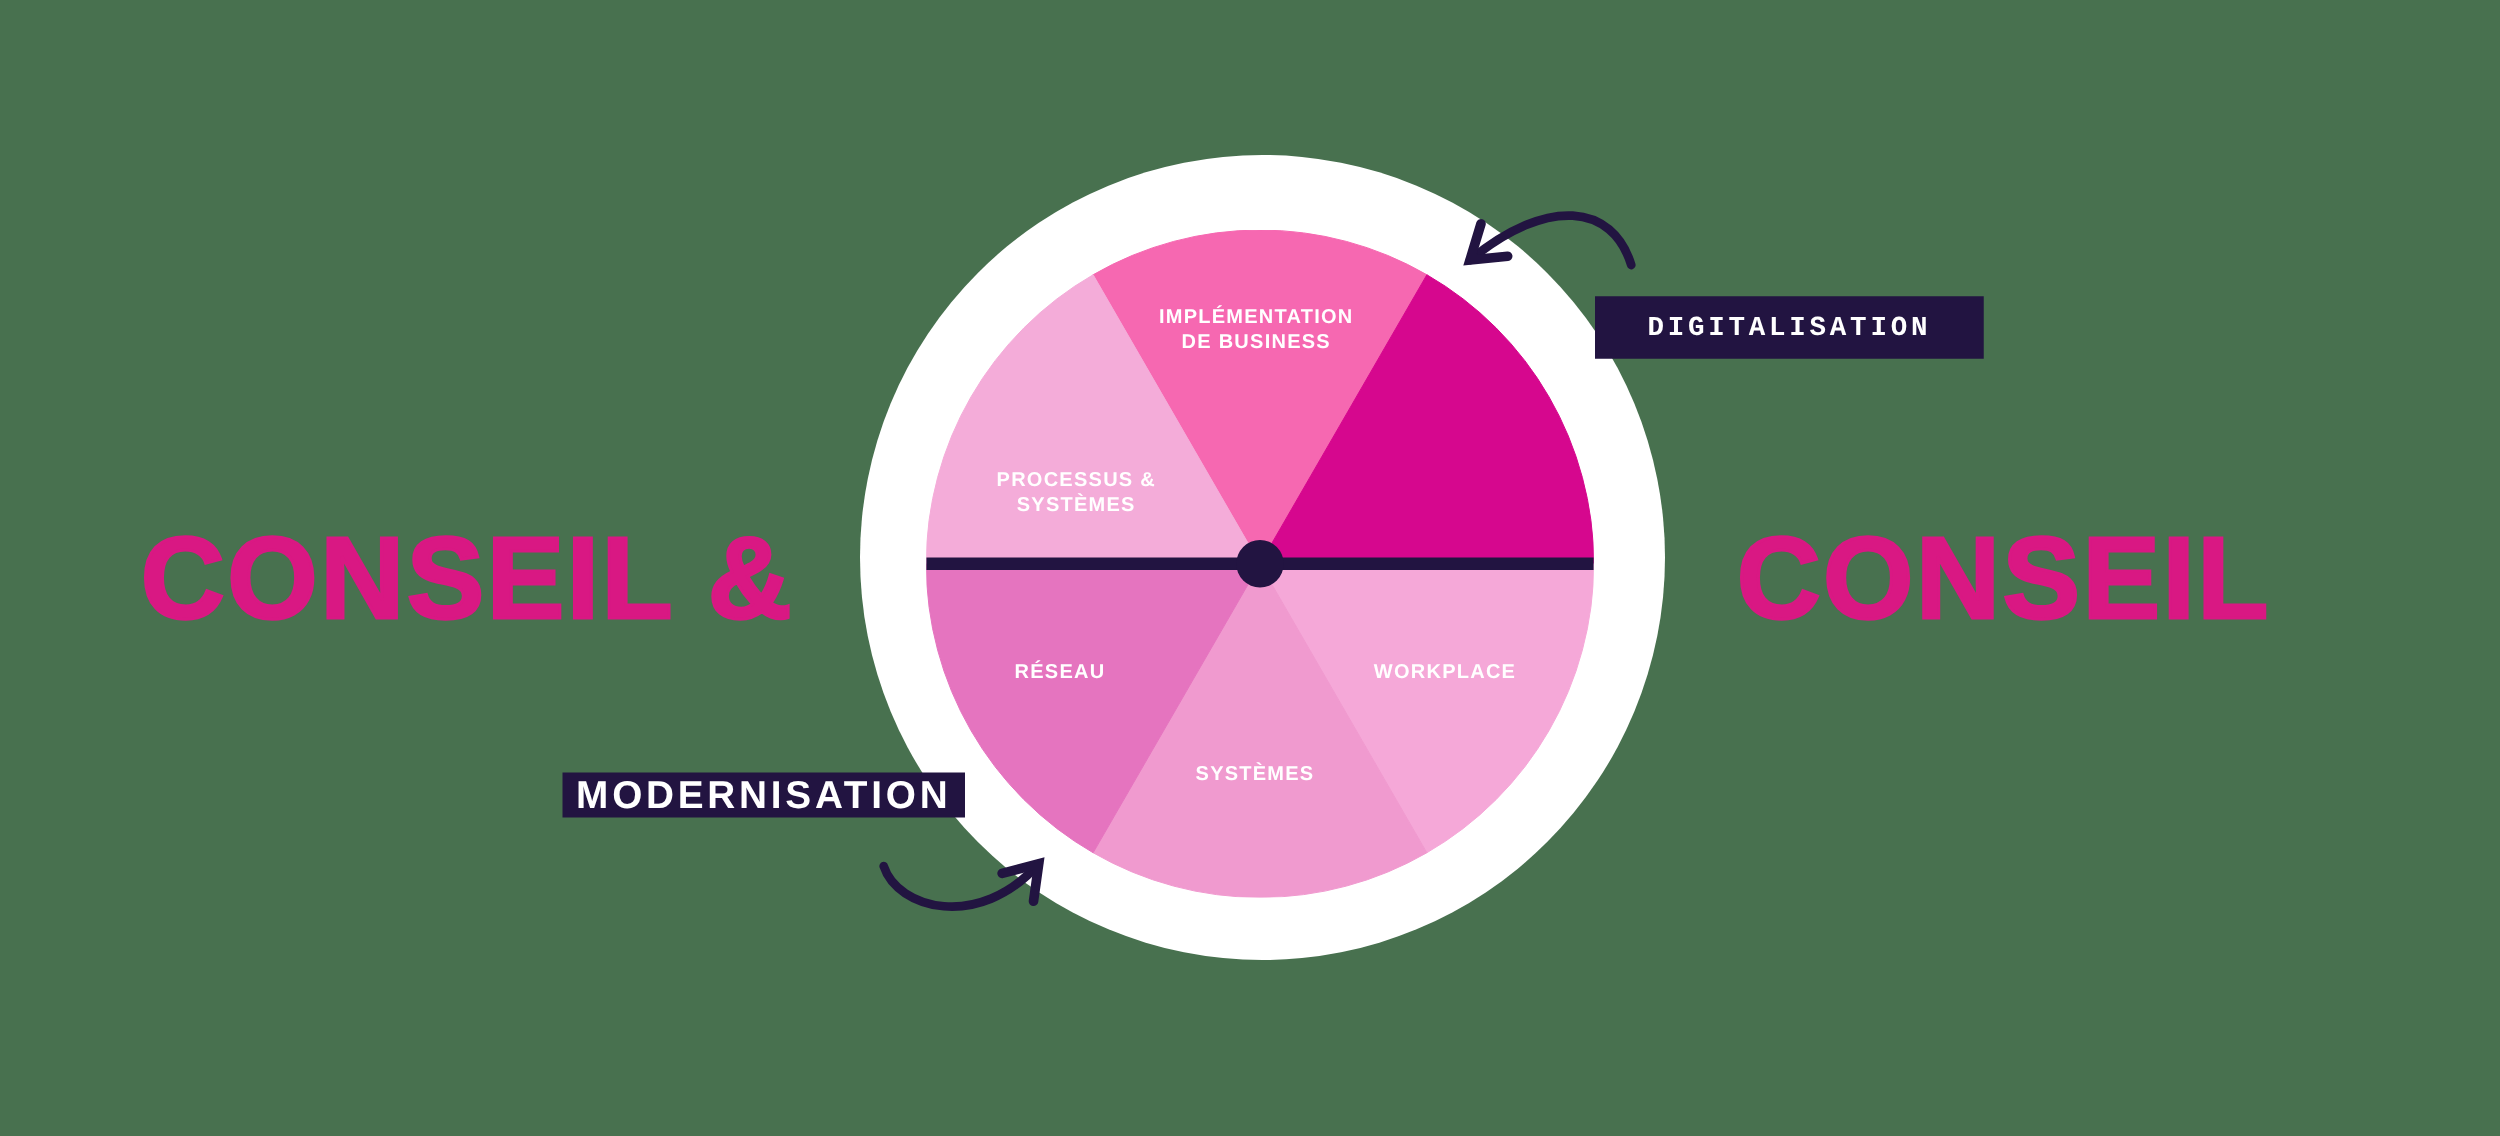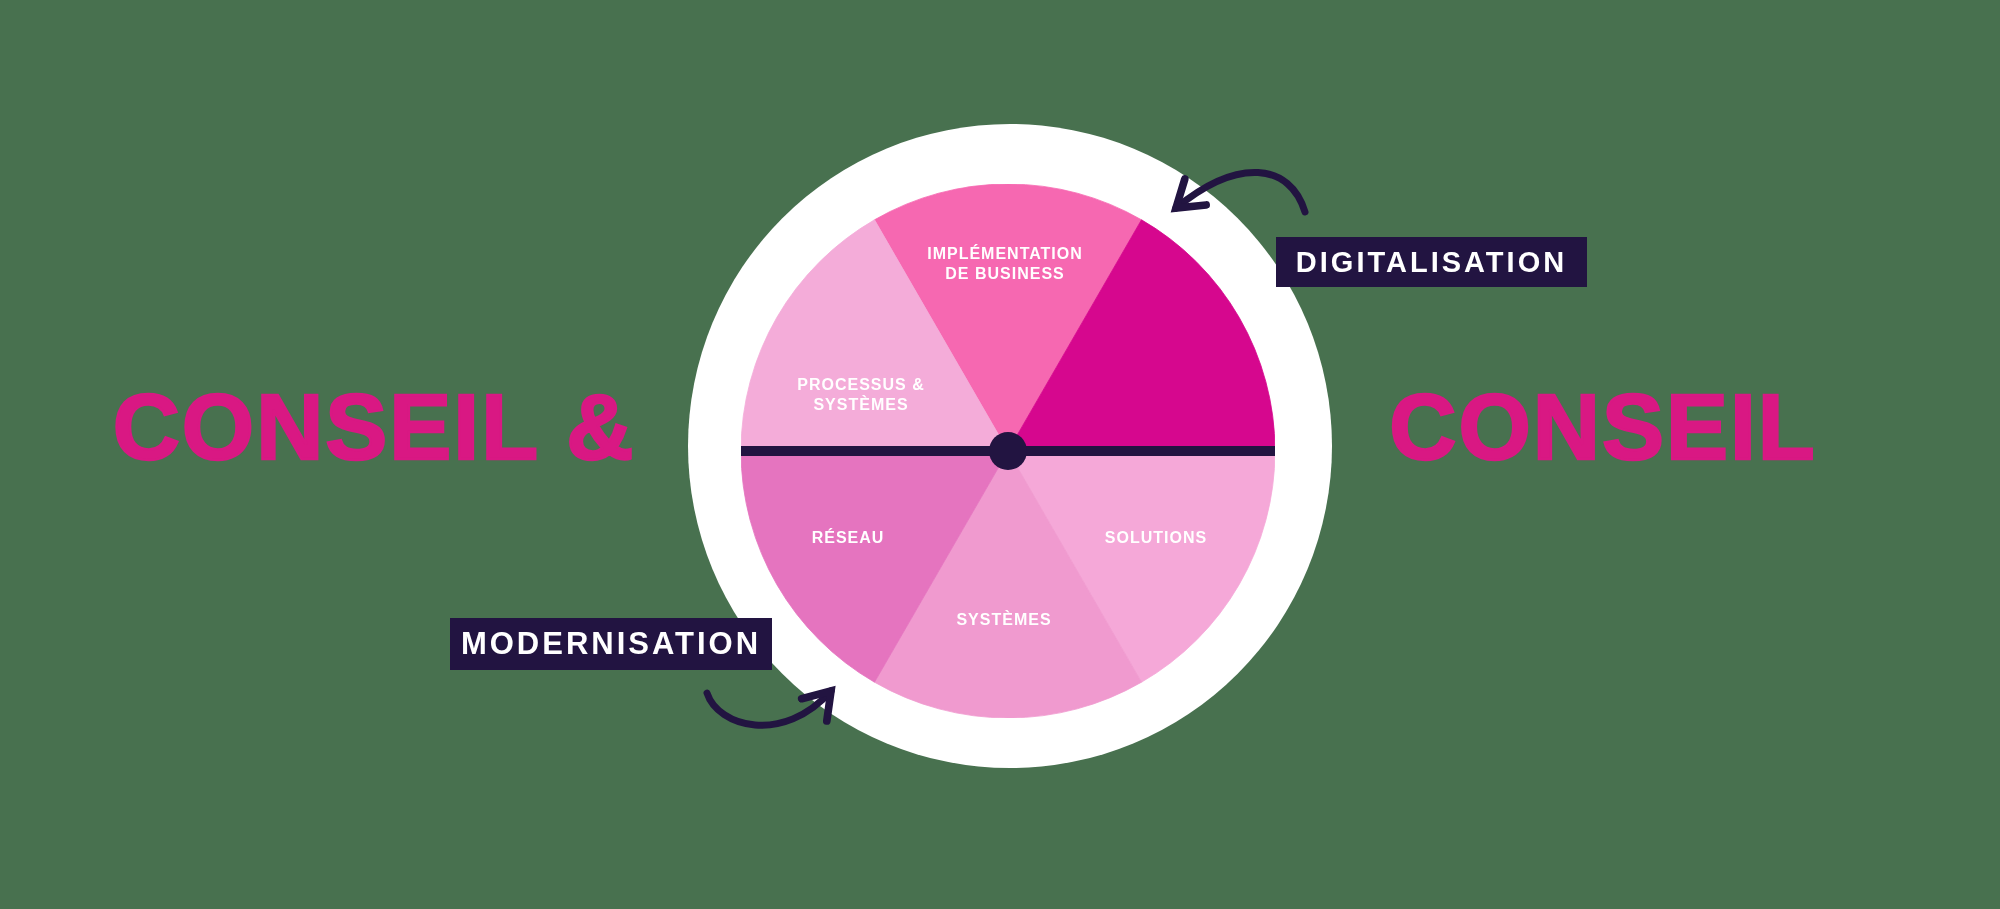--- a/index.html
+++ b/index.html
@@ -41,38 +41,39 @@
   .seg-label span { display: block; }
 
   .big-title {
     position: absolute;
     transform: translate(-50%, -50%);
     color: var(--title_pink, #D91883);
     font-weight: 900;
     font-size: 93px;
     letter-spacing: 2px;
     white-space: nowrap;
+    margin-top: 36px;
     -webkit-text-stroke: 2.5px var(--title_pink, #D91883);
   }
   .title-left  { left: 374px;  top: 427px; }
   .title-right { left: 1603px; top: 427px; }
 
   .badge {
     position: absolute;
     display: flex;
     align-items: center;
     justify-content: center;
     background: var(--dark_navy, #221441);
     color: var(--white, #ffffff);
     font-weight: 900;
     letter-spacing: 3px;
     white-space: nowrap;
   }
-  .badge-digitalisation { left: 1276px; top: 237px; width: 311px; height: 50px; font-size: 29px; }
-  .badge-modernisation  { left: 450px;  top: 618px; width: 322px; height: 52px; font-size: 31px; }
+  .badge-digitalisation { left: 1276px; top: 237px; width: 311px; height: 50px; font-size: 22px; font-family: Liberation Mono, monospace; }
+  .badge-modernisation  { left: 450px;  top: 618px; width: 322px; height: 36px; font-size: 31px; }
 
   .arrow-svg { position: absolute; overflow: visible; }
   .arrow-top    { left: 1150px; top: 155px; }
   .arrow-bottom { left: 688px;  top: 655px; }
 </style>
 </head>
 <body>
 
 <div class="stage">
 
@@ -90,21 +91,21 @@
     <path d="M0 0 L-267 0 A267 267 0 0 1 -133.5 -231.2 Z" stroke-width="0.8" fill="#F4ACD9" stroke="#F4ACD9"></path>
     <rect x="-267" y="-5" width="534" height="10" fill="#221441"></rect>
     <circle cx="0" cy="0" r="19" fill="#221441"></circle>
   </svg>
 
   <div class="seg-label" style="left:1005px; top:264px">
     <span>IMPLÉMENTATION</span>
     <span>DE BUSINESS</span>
   </div>
   <div class="seg-label" style="left:1156px; top:538px">
-    <span>SOLUTIONS</span>
+    <span>WORKPLACE</span>
   </div>
   <div class="seg-label" style="left:1004px; top:620px">
     <span>SYSTÈMES</span>
   </div>
   <div class="seg-label" style="left:848px; top:538px">
     <span>RÉSEAU</span>
   </div>
   <div class="seg-label" style="left:861px; top:395px">
     <span>PROCESSUS &amp;</span>
     <span>SYSTÈMES</span>

